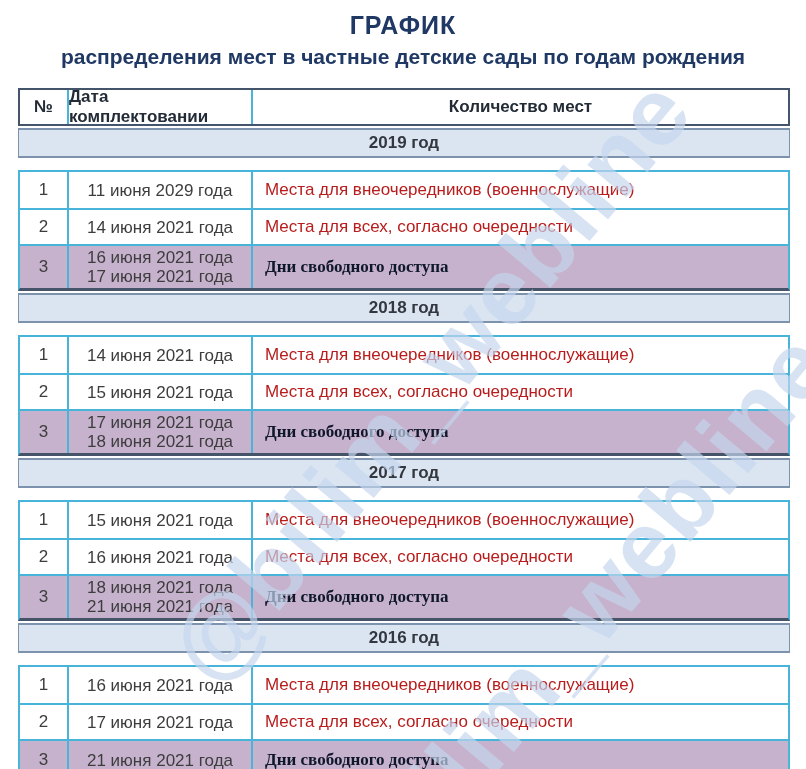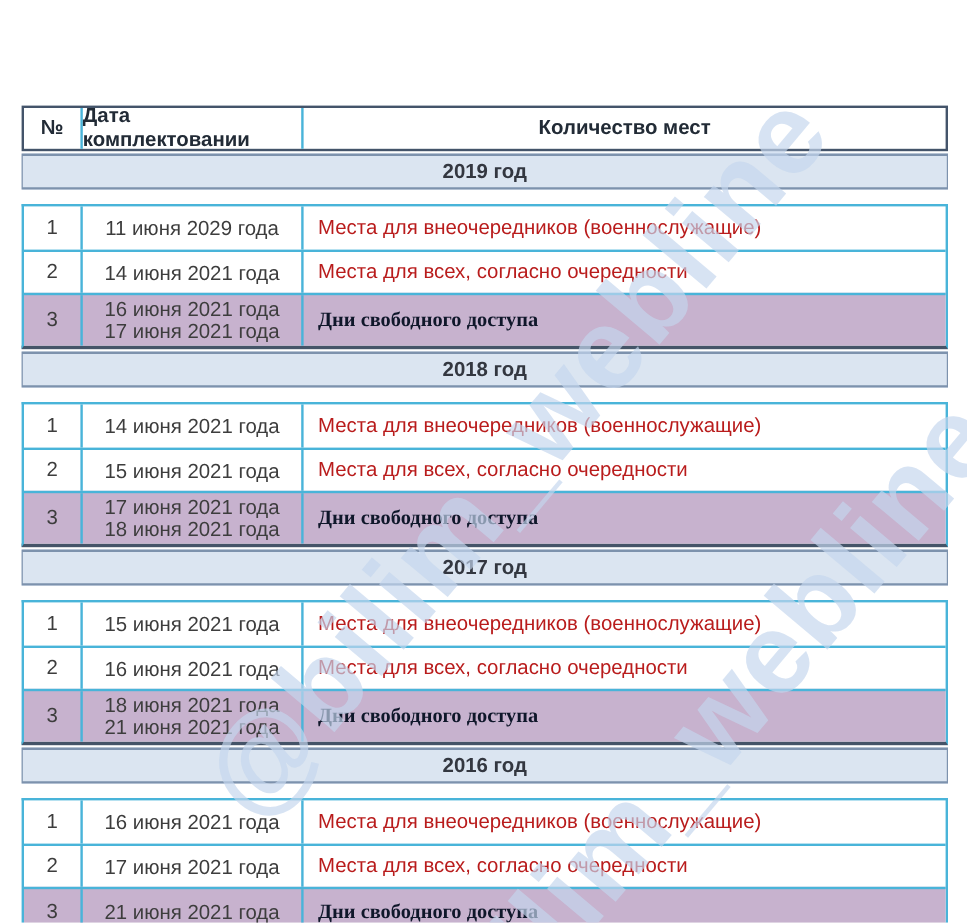--- a/index.html
+++ b/index.html
@@ -83,20 +83,24 @@
     letter-spacing:2px;
   }
   .wm1 { left:430px; top:380px; transform:translate(-50%,-50%) rotate(-50deg); }
   .wm2 { left:570px; top:634px; transform:translate(-50%,-50%) rotate(-50deg); }
 </style>
 </head>
 <body>
 
 <div class="page">
 
+  <div class="titles">
+    <div class="main-title">ГРАФИК</div>
+    <div class="sub-title">распределения мест в частные детские сады по годам рождения</div>
+  </div>
 
   <div class="tablewrap">
 
     <div class="hdr-row">
       <div class="hdr-cell c-num">№</div>
       <div class="hdr-cell c-date">Дата комплектовании</div>
       <div class="hdr-cell c-desc">Количество мест</div>
     </div>
 
     <div class="year-band">2019 год</div>

